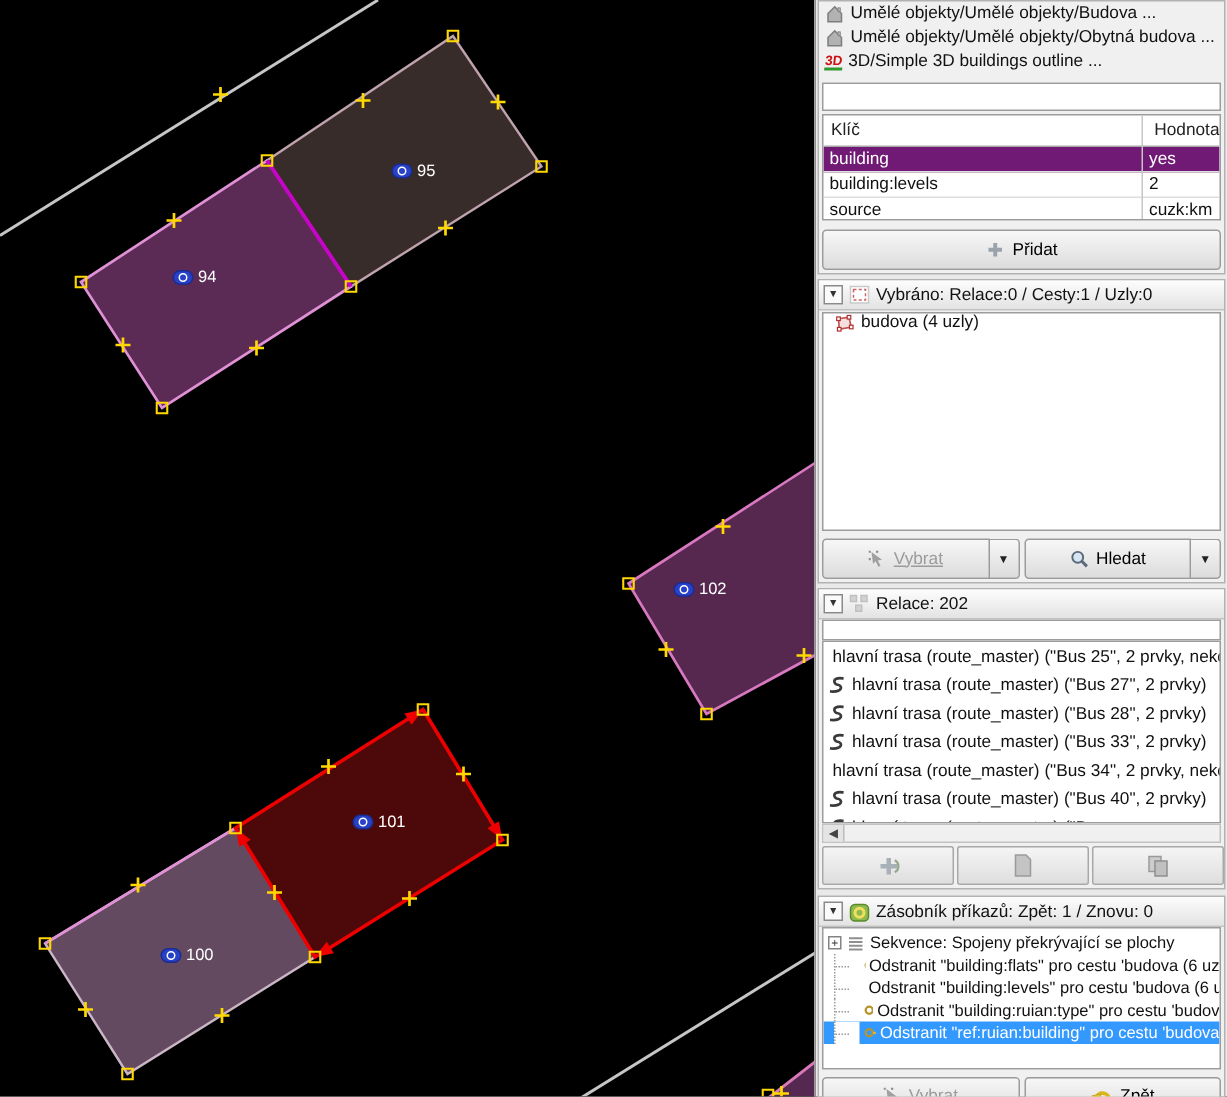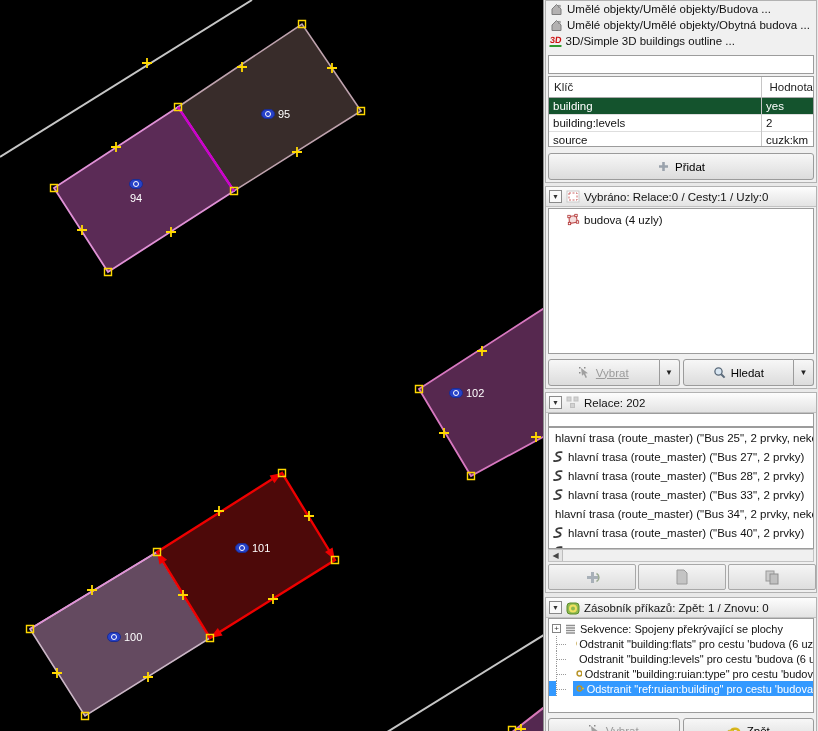--- a/index.html
+++ b/index.html
@@ -36,24 +36,24 @@
   .preset-row{height:16px;display:flex;align-items:flex-start;gap:4px;padding:0 4px;white-space:nowrap;overflow:hidden;}
   .icon-3d{font-size:9px;font-weight:bold;color:#cc1212;border-bottom:2px solid #2f9a2f;line-height:10px;transform:skewX(-6deg);}
   .tag-table{position:absolute;left:2px;right:2px;top:75px;height:71px;}
   .tag-col-div{position:absolute;left:212px;top:0;bottom:0;width:1px;background:#c6c6c6;}
   .tag-head{height:20px;display:flex;align-items:center;border-bottom:1px solid #a8a8a8;color:#222;gap:28px;}
   .tag-head .k{padding-left:5px;width:208px;}
   .tag-head .v{padding-left:5px;}
   .tag-row{height:16px;display:flex;align-items:center;border-bottom:1px solid #dedede;}
   .tag-row .k{padding-left:4px;width:209px;overflow:hidden;white-space:nowrap;}
   .tag-row .v{padding-left:4px;flex:1;overflow:hidden;white-space:nowrap;}
-  .tag-row.sel{background:#14532d;color:#fff;}
-
-  
-  .list-row{height:17px;display:flex;align-items:flex-end;gap:4px;padding:0 16px;white-space:nowrap;overflow:hidden;}
+  .tag-row.sel{background:#701a75;color:#fff;}
+
+  
+  .list-row{height:17px;display:flex;align-items:flex-start;gap:4px;padding:0 6px;white-space:nowrap;overflow:hidden;}
   .rel-row{height:19px;display:flex;align-items:center;gap:4px;padding:0 2px;white-space:nowrap;overflow:hidden;font-size:11.5px;}
   .hscroll{position:absolute;left:2px;right:2px;top:156px;height:13px;background:#f0f0f0;border:1px solid #c2c2c2;display:flex;box-sizing:border-box;}
   .hscroll .larr{width:13px;height:100%;background:#e4e4e4;border-right:1px solid #bdbdbd;font-size:8px;color:#444;
                  display:flex;align-items:center;justify-content:center;}
   .toolbar{position:absolute;left:2px;right:0;top:171px;height:26px;display:flex;gap:2px;overflow:hidden;}
   .tool-btn{width:88px;flex:0 0 88px;background:linear-gradient(#f5f5f5,#dedede);border:1px solid #a8a8a8;border-radius:2px;
             display:flex;align-items:center;justify-content:center;box-sizing:border-box;}
 
   
   .tree-row{height:15px;display:flex;align-items:center;gap:3px;padding-left:3px;white-space:nowrap;overflow:hidden;font-size:11px;}
@@ -100,21 +100,21 @@
 
     <g stroke="#ffd800" stroke-width="1.4" fill="none">
       <path d="M174.5 103.5h7v7h-7zM230.5 187.5h7v7h-7zM50.5 184.5h7v7h-7zM104.5 268.5h7v7h-7z
                M298.5 20.5h7v7h-7zM357.5 107.5h7v7h-7zM415.5 385.5h7v7h-7zM467.5 472.5h7v7h-7z
                M26.5 625.5h7v7h-7zM81.5 712.5h7v7h-7z
                M153.5 548.5h7v7h-7zM278.5 469.5h7v7h-7zM331.5 556.5h7v7h-7zM206.5 634.5h7v7h-7z
                M508.5 726.5h7v7h-7z"></path>
     </g>
   </svg>
 
-  <div class="map-label" style="left:129px;top:179px;flex-direction:column;">
+  <div class="map-label" style="left:115px;top:179px;">
     <span class="addr-icon"></span>
     <span>94</span>
   </div>
   <div class="map-label" style="left:261px;top:108px;">
     <span class="addr-icon"></span>
     <span>95</span>
   </div>
   <div class="map-label" style="left:107px;top:631px;">
     <span class="addr-icon"></span>
     <span>100</span>

